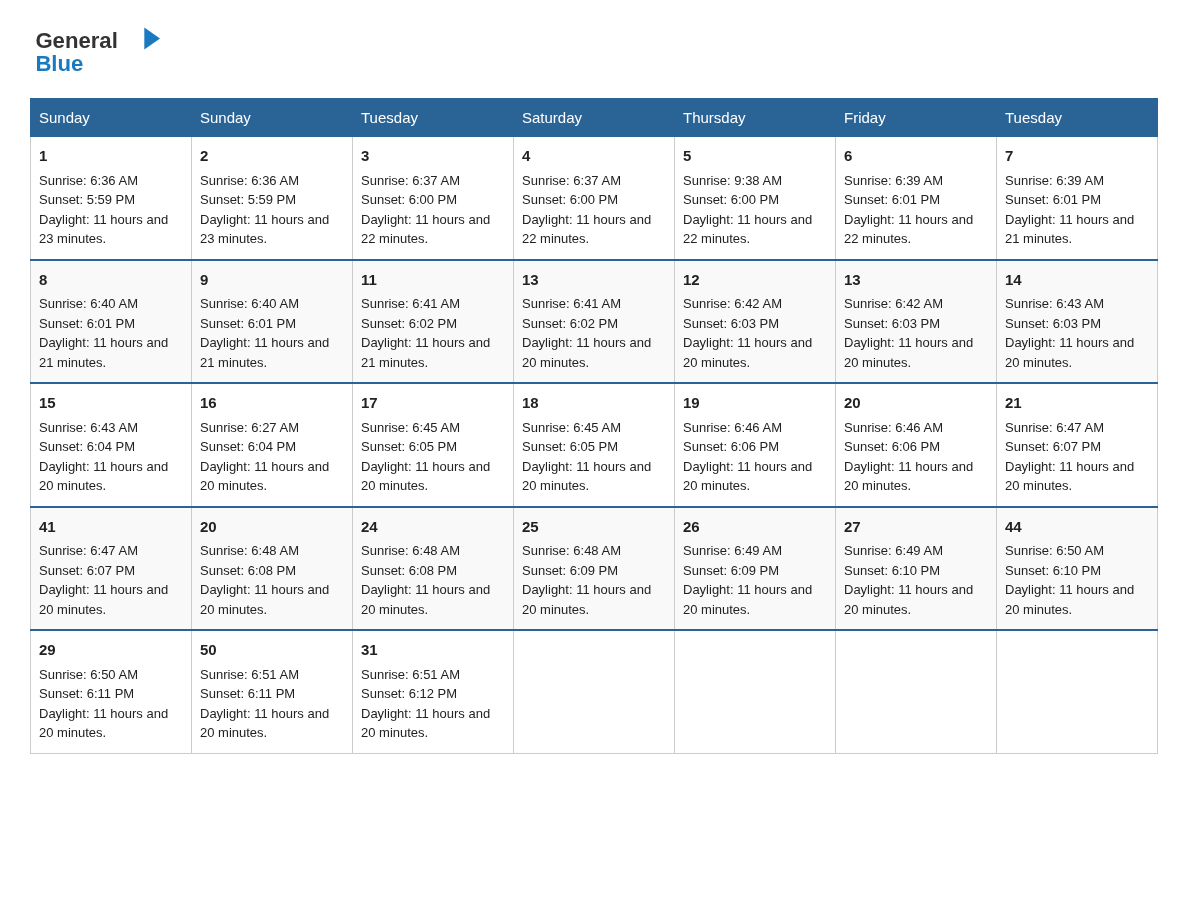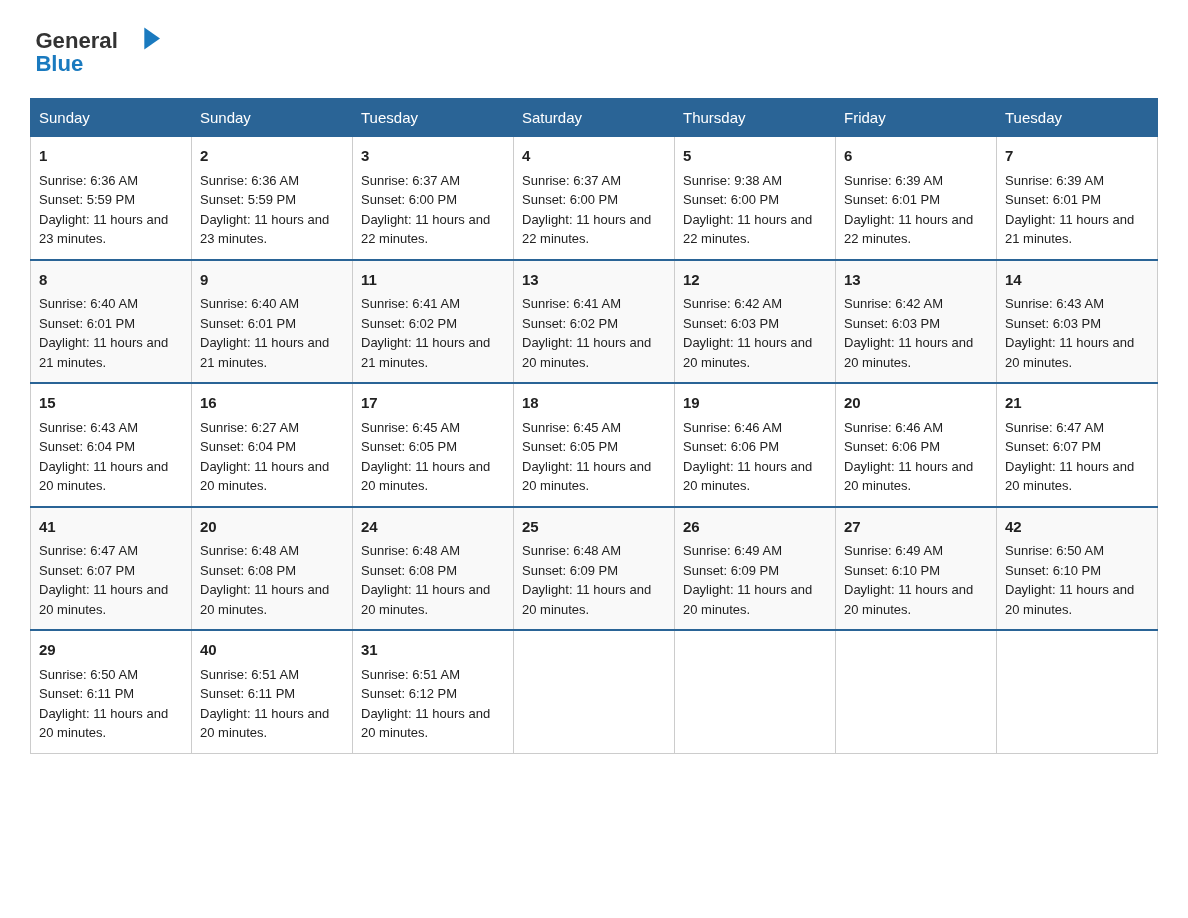--- a/index.html
+++ b/index.html
@@ -140,25 +140,25 @@
         <td><span class="day-num">20</span><span>Sunrise: 6:46 AM</span><br><span>Sunset: 6:06 PM</span><br><span>Daylight: 11 hours and 20 minutes.</span></td>
         <td><span class="day-num">21</span><span>Sunrise: 6:47 AM</span><br><span>Sunset: 6:07 PM</span><br><span>Daylight: 11 hours and 20 minutes.</span></td>
       </tr>
       <tr class="row-divider">
         <td><span class="day-num">41</span><span>Sunrise: 6:47 AM</span><br><span>Sunset: 6:07 PM</span><br><span>Daylight: 11 hours and 20 minutes.</span></td>
         <td><span class="day-num">20</span><span>Sunrise: 6:48 AM</span><br><span>Sunset: 6:08 PM</span><br><span>Daylight: 11 hours and 20 minutes.</span></td>
         <td><span class="day-num">24</span><span>Sunrise: 6:48 AM</span><br><span>Sunset: 6:08 PM</span><br><span>Daylight: 11 hours and 20 minutes.</span></td>
         <td><span class="day-num">25</span><span>Sunrise: 6:48 AM</span><br><span>Sunset: 6:09 PM</span><br><span>Daylight: 11 hours and 20 minutes.</span></td>
         <td><span class="day-num">26</span><span>Sunrise: 6:49 AM</span><br><span>Sunset: 6:09 PM</span><br><span>Daylight: 11 hours and 20 minutes.</span></td>
         <td><span class="day-num">27</span><span>Sunrise: 6:49 AM</span><br><span>Sunset: 6:10 PM</span><br><span>Daylight: 11 hours and 20 minutes.</span></td>
-        <td><span class="day-num">42</span><span>Sunrise: 6:50 AM</span><br><span>Sunset: 6:10 PM</span><br><span>Daylight: 11 hours and 20 minutes.</span></td>
+        <td><span class="day-num">44</span><span>Sunrise: 6:50 AM</span><br><span>Sunset: 6:10 PM</span><br><span>Daylight: 11 hours and 20 minutes.</span></td>
       </tr>
       <tr class="row-divider">
         <td><span class="day-num">29</span><span>Sunrise: 6:50 AM</span><br><span>Sunset: 6:11 PM</span><br><span>Daylight: 11 hours and 20 minutes.</span></td>
-        <td><span class="day-num">40</span><span>Sunrise: 6:51 AM</span><br><span>Sunset: 6:11 PM</span><br><span>Daylight: 11 hours and 20 minutes.</span></td>
+        <td><span class="day-num">50</span><span>Sunrise: 6:51 AM</span><br><span>Sunset: 6:11 PM</span><br><span>Daylight: 11 hours and 20 minutes.</span></td>
         <td><span class="day-num">31</span><span>Sunrise: 6:51 AM</span><br><span>Sunset: 6:12 PM</span><br><span>Daylight: 11 hours and 20 minutes.</span></td>
         <td class="empty"></td>
         <td class="empty"></td>
         <td class="empty"></td>
         <td class="empty"></td>
       </tr>
     </tbody>
 </table>
 
 </body></html>

